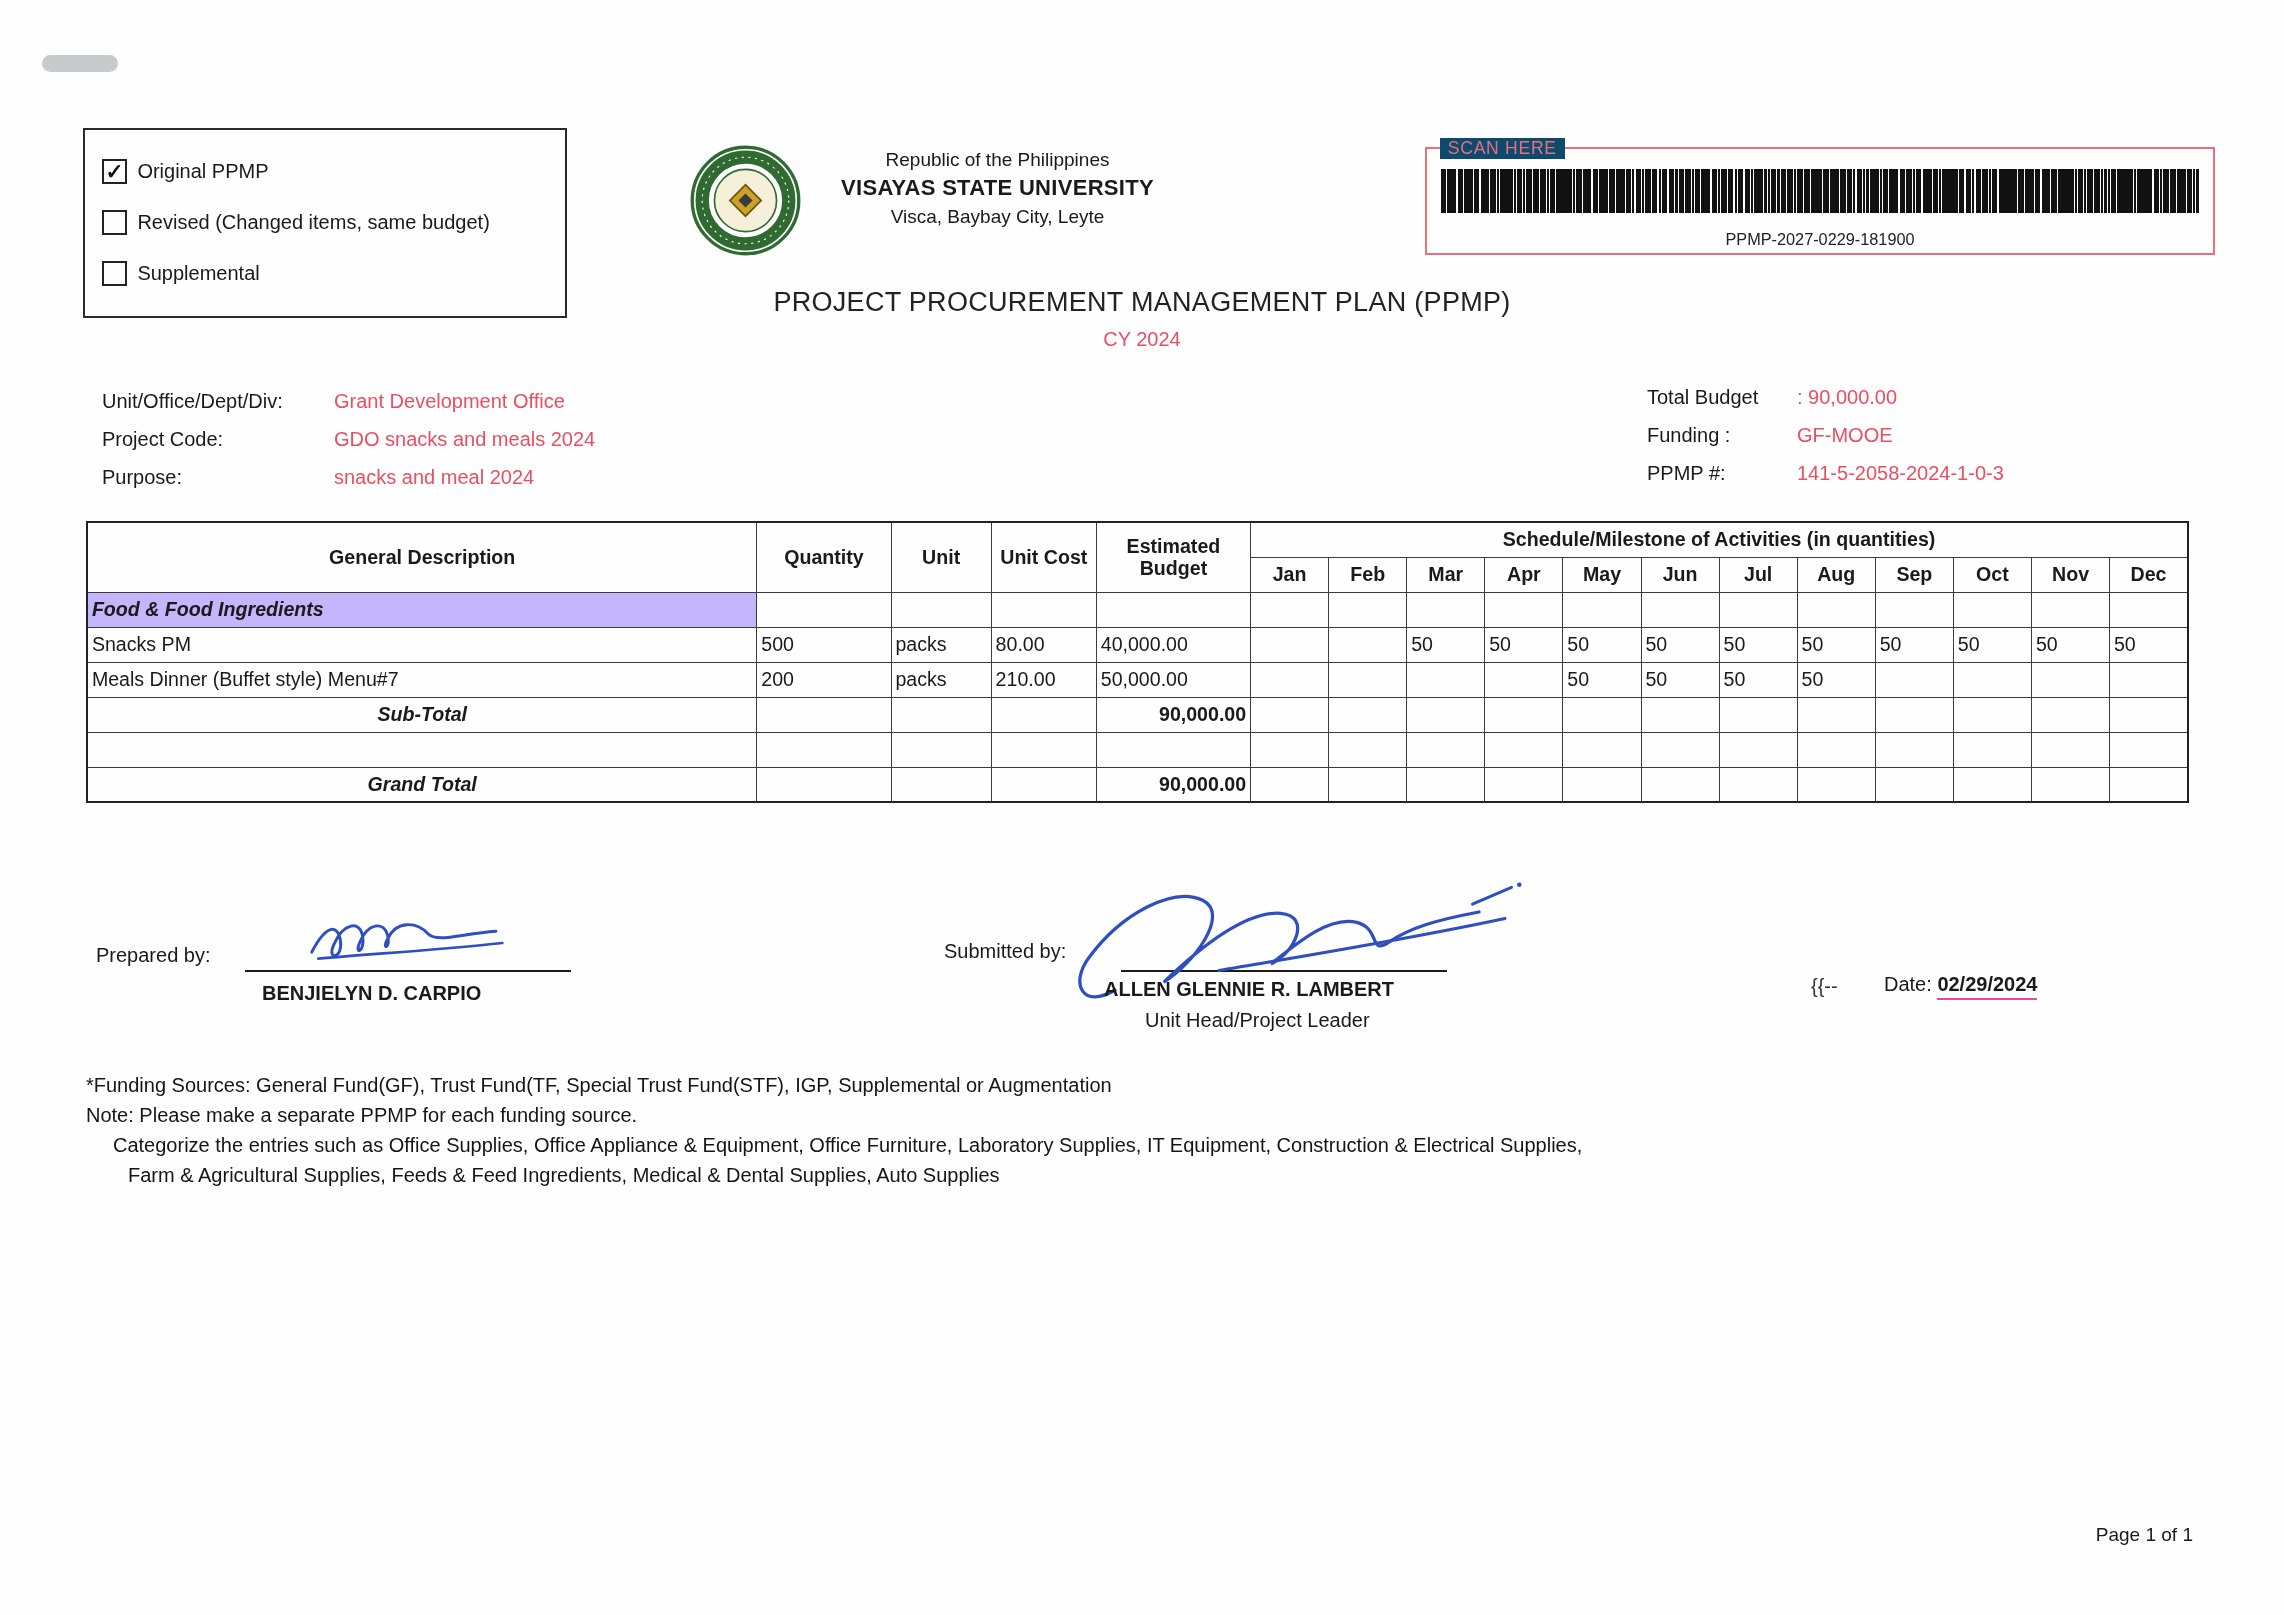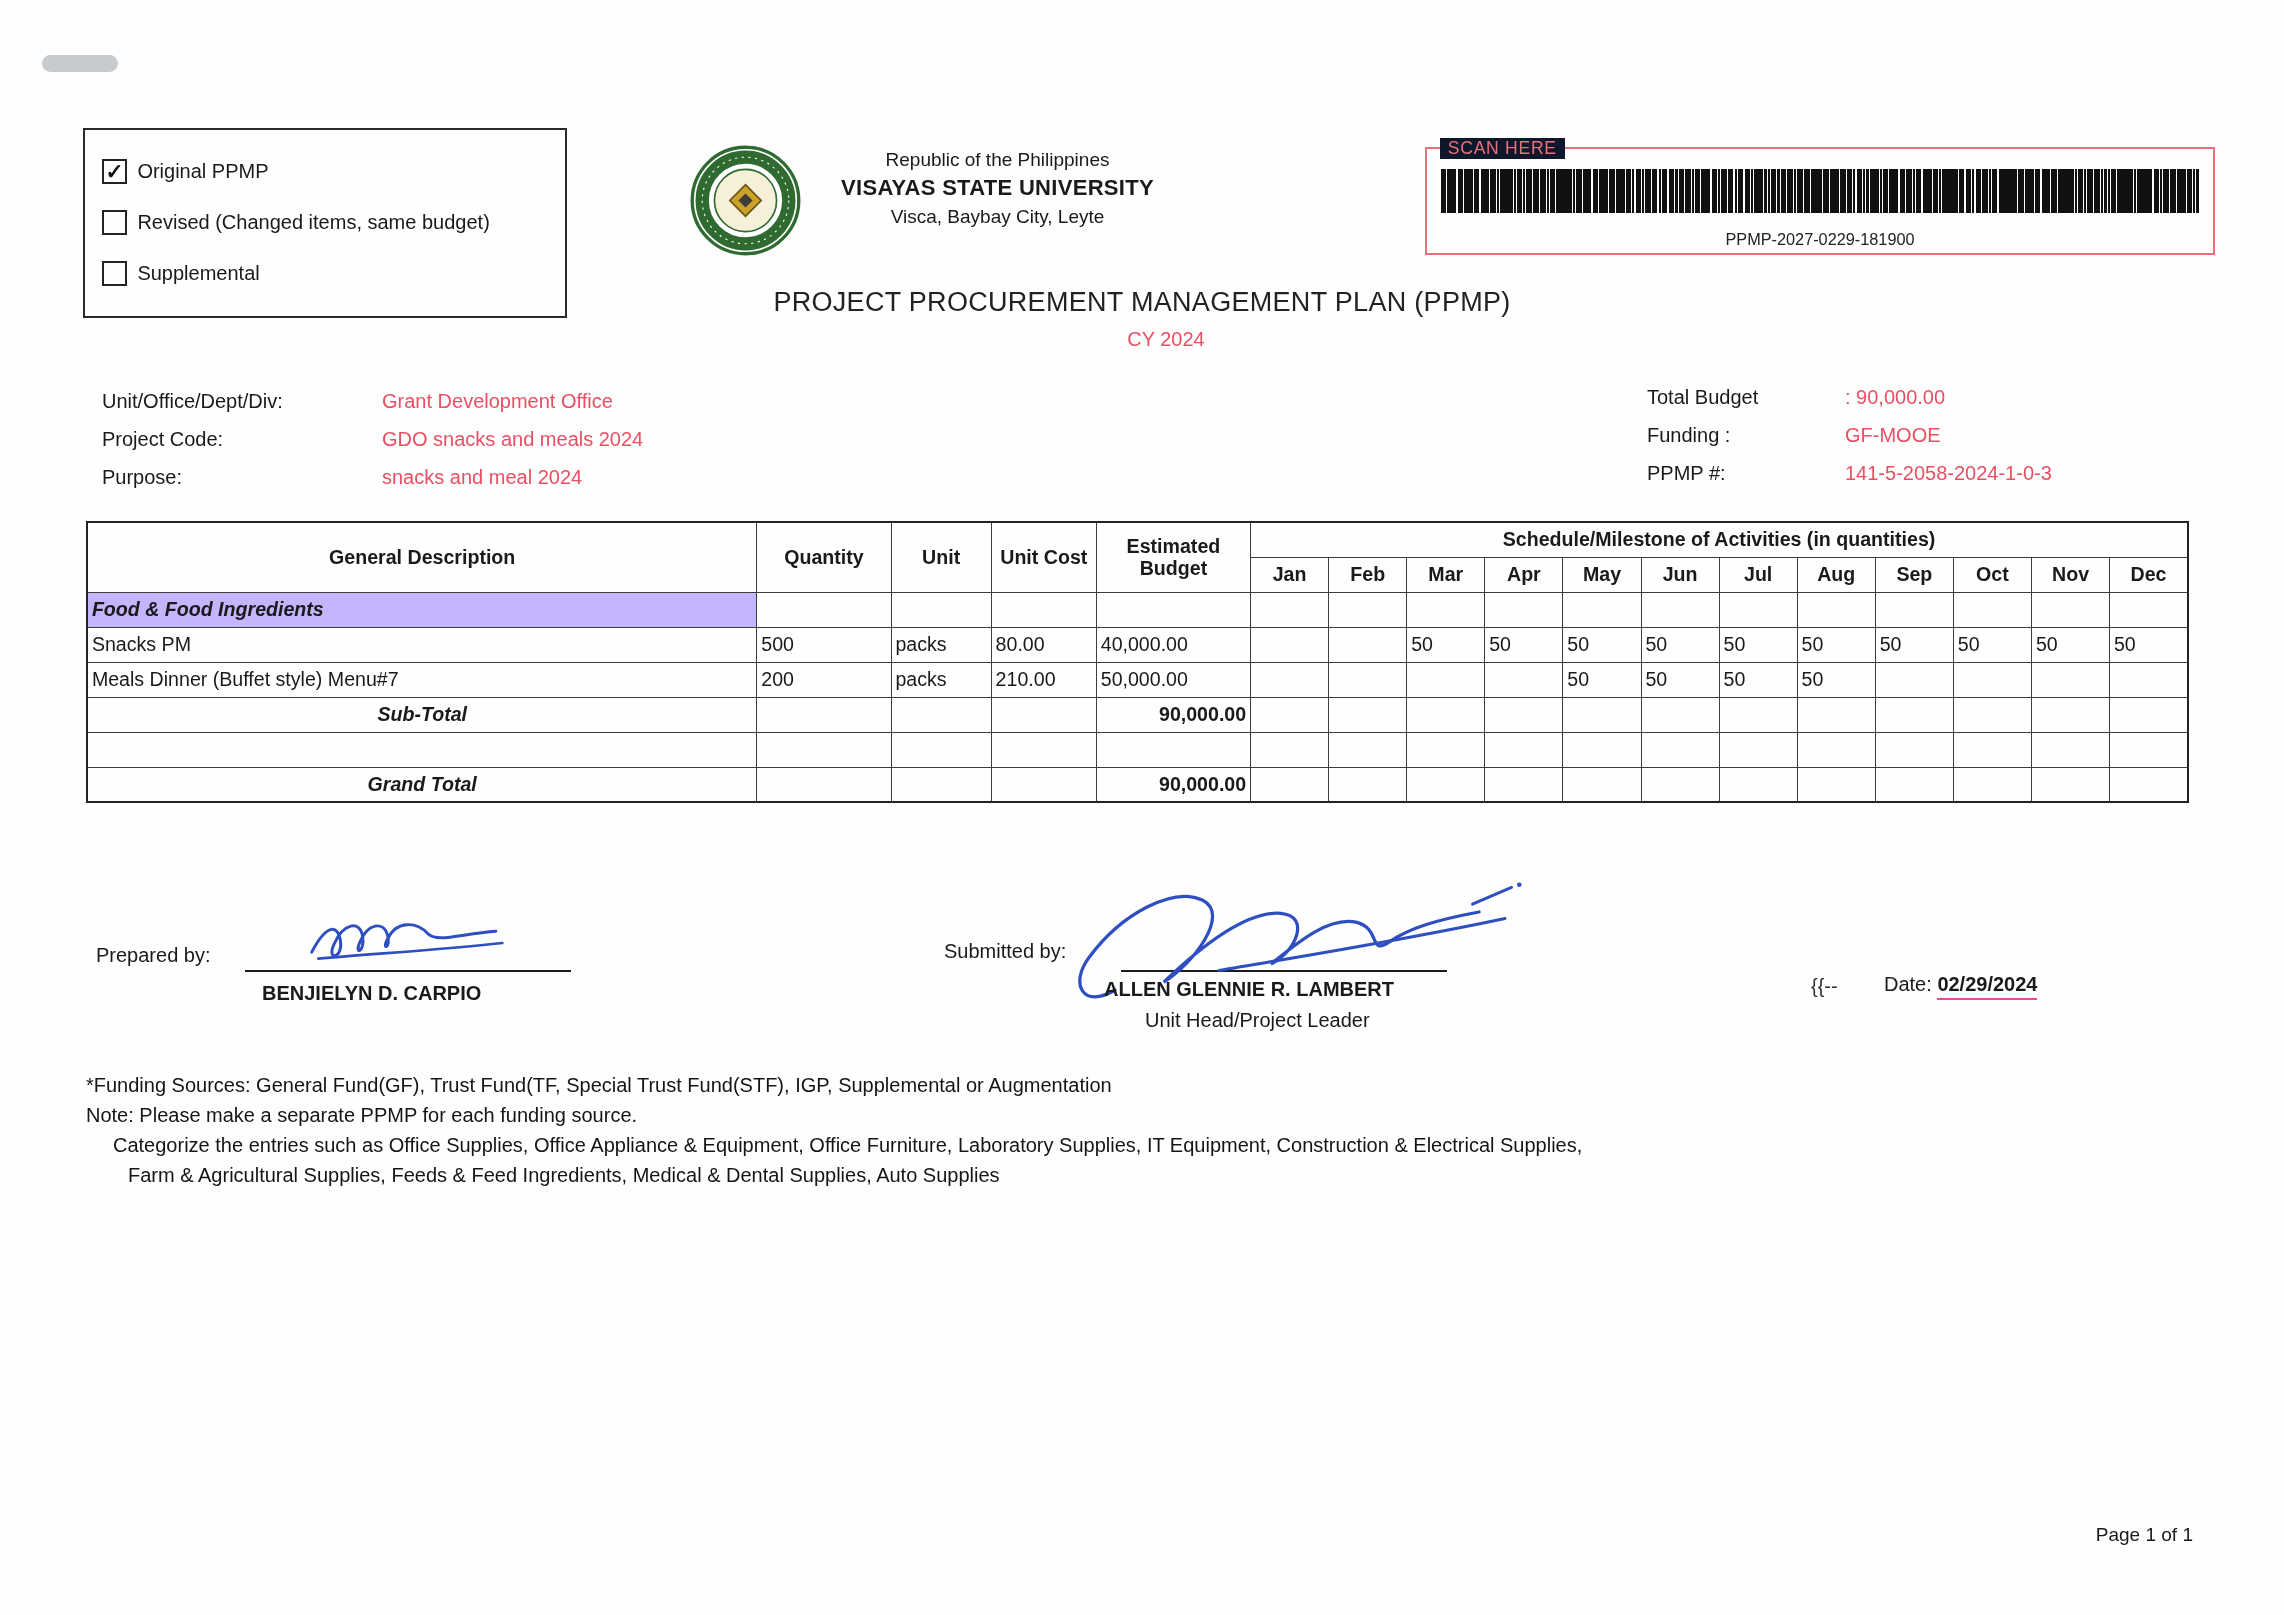--- a/index.html
+++ b/index.html
@@ -7,41 +7,41 @@
   .page {
     position: relative;
     width: 2284px;
     height: 1616px;
     background: #fefefe;
     font-family: "Liberation Sans", sans-serif;
     color: #1a1a1a;
     font-size: 20px;
     overflow: hidden;
   }
-  .red { color: var(--accent, #e94f63); padding-left: 48px; }
+  .red { color: var(--accent, #e94f63); }
 
   
   .artifact { position:absolute; left:42px; top:55px; width:76px; height:17px; background:#b6babe; border-radius:8.5px; opacity:.75; }
 
   
   .cb-panel { position:absolute; left:83px; top:128px; width:484px; height:190px; border:2.6px solid #2a2a2a; padding:15.6px 17px; }
   .cb-row { display:flex; align-items:center; gap:10.4px; height:51px; }
   .cb-box { width:25px; height:25px; border:2px solid #222; font-size:21.5px; line-height:22px; text-align:center; font-weight:bold; flex:0 0 auto; color:#111; }
   .cb-label { font-size:20px; }
 
   
   .seal { position:absolute; left:690px; top:145px; width:111px; height:111px; }
   .lh { position:absolute; left:789px; top:147px; width:417px; text-align:center; line-height:1.38; }
   .lh .l1 { font-size:19px; }
   .lh .l2 { font-size:22px; font-weight:bold; letter-spacing:0.3px; }
   .lh .l3 { font-size:19px; }
 
   
   .scan-box { position:absolute; left:1425px; top:147px; width:790px; height:108px; border:2px solid var(--scan-red,#e8707b); }
-  .scan-label { position:absolute; top:-11px; left:13px; background:#0f172a; padding:0 7.8px; color:var(--scan-red,#e8707b); font-size:17.6px; letter-spacing:0.7px; }
+  .scan-label { position:absolute; top:-11px; left:13px; background:#0c4a6e; padding:0 7.8px; color:var(--scan-red,#e8707b); font-size:17.6px; letter-spacing:0.7px; }
   .barcode { position:absolute; left:14.3px; right:14.3px; top:19.6px; height:44px; background-color:#fff;
     background-image:
       repeating-linear-gradient(90deg,#111 0 2px,transparent 2px 3.3px),
       repeating-linear-gradient(90deg,#111 0 1.3px,transparent 1.3px 5.9px),
       repeating-linear-gradient(90deg,#111 0 3.3px,transparent 3.3px 8.5px);
   }
   .barcode-num { position:absolute; bottom:3.9px; left:0; width:100%; text-align:center; font-size:16.3px; color:#222; }
 
   
   .doc-title { position:absolute; top:287px; left:0; width:2284px; text-align:center; font-size:27px; letter-spacing:0.3px; color:#222; }

